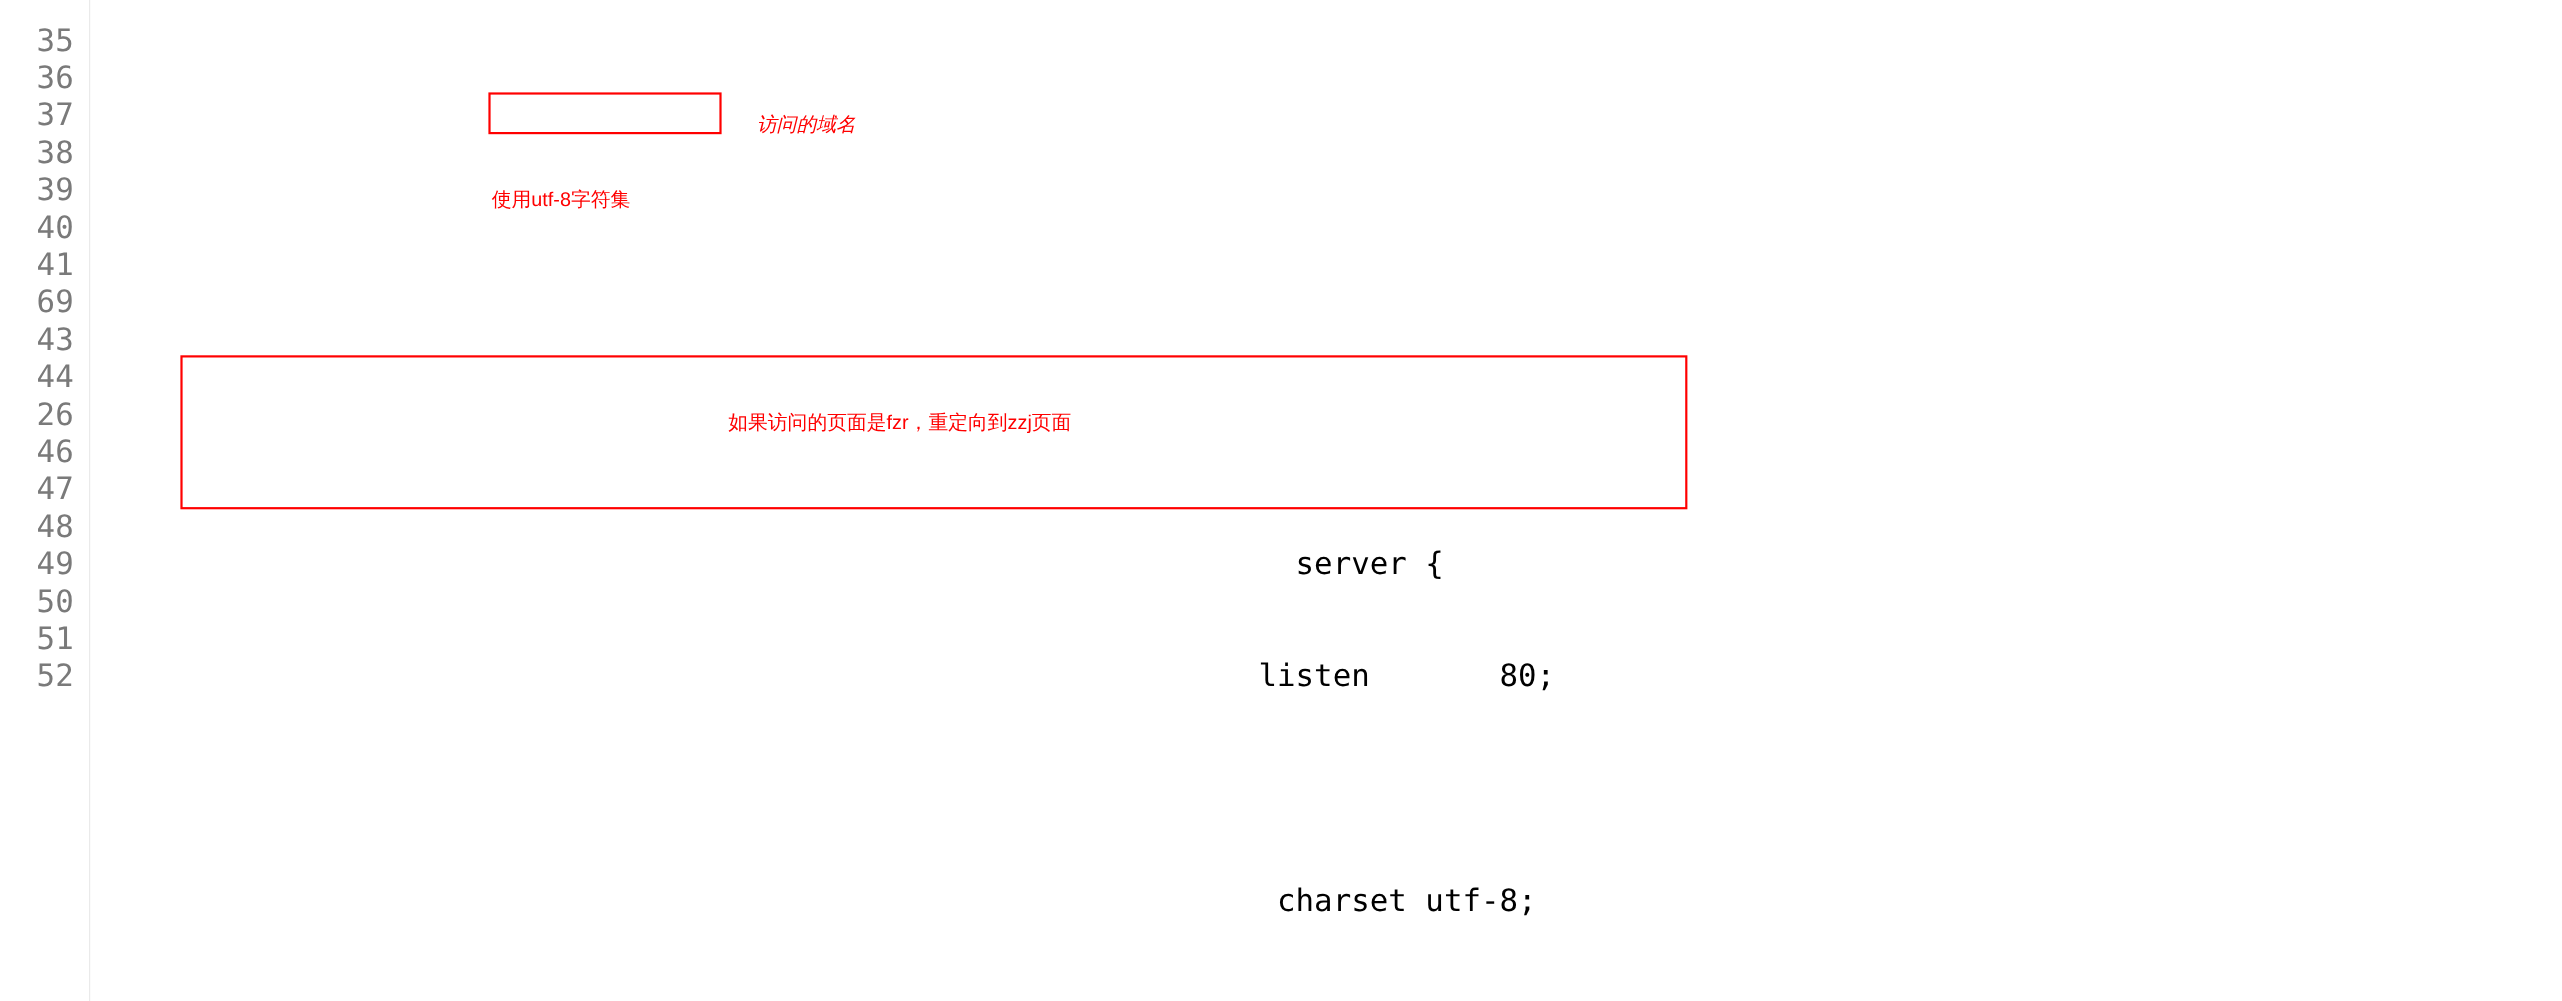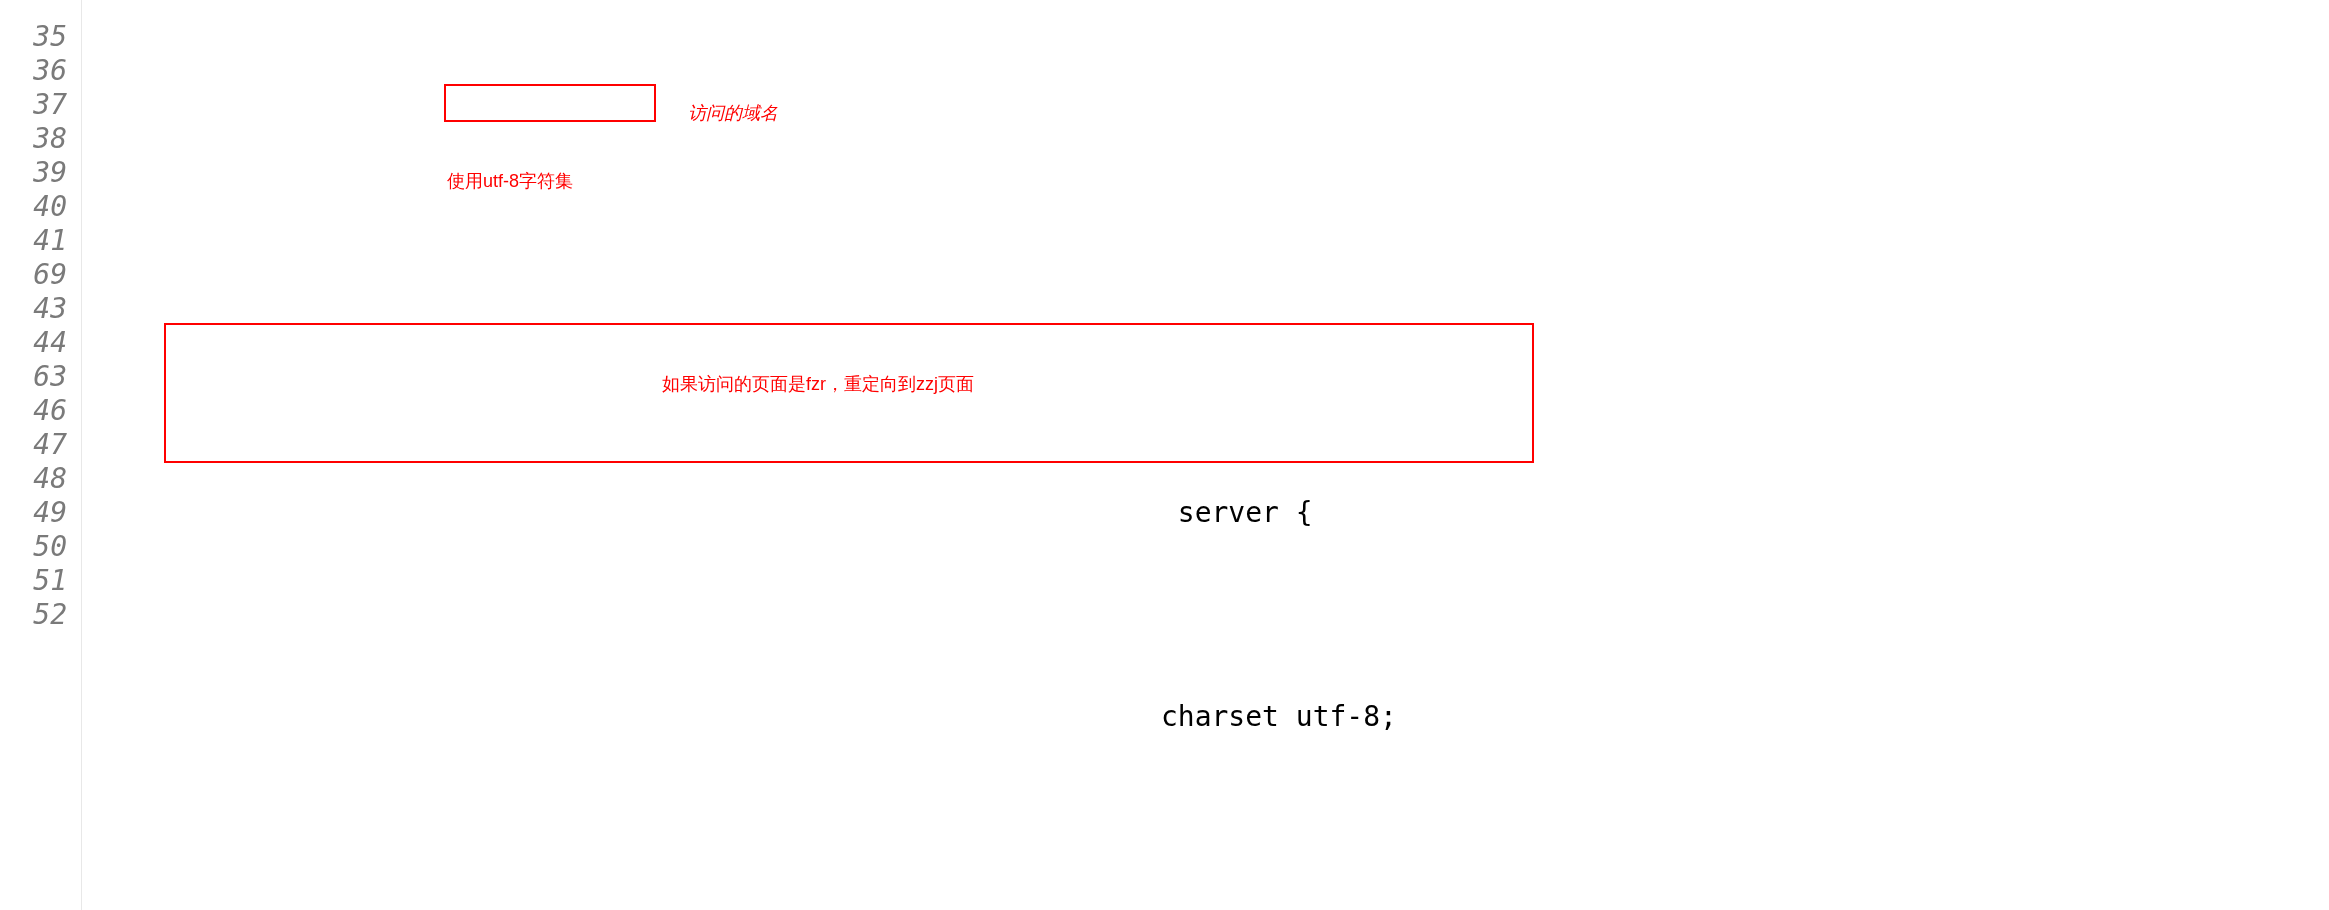--- a/index.html
+++ b/index.html
@@ -20,21 +20,20 @@
     width: 82px;
     background: #ffffff;
     text-align: right;
     padding-right: 14px;
     padding-top: 20px;
     color: #7a7a7a;
     font-size: 28px;
     line-height: 34px;
     user-select: none;
     border-right: 1px solid #e8e8e8;
-    font-style: italic;
   }
   .gutter .ln { height: 34px; }
   .code {
     position: relative;
     padding-top: 20px;
     padding-left: 12px;
     white-space: pre;
     color: #000000;
     flex: 1;
   }
@@ -61,21 +60,21 @@
     <div class="ln">35</div>
     <div class="ln">36</div>
     <div class="ln">37</div>
     <div class="ln">38</div>
     <div class="ln">39</div>
     <div class="ln">40</div>
     <div class="ln">41</div>
     <div class="ln">69</div>
     <div class="ln">43</div>
     <div class="ln">44</div>
-    <div class="ln">63</div>
+    <div class="ln">26</div>
     <div class="ln">46</div>
     <div class="ln">47</div>
     <div class="ln">48</div>
     <div class="ln">49</div>
     <div class="ln">50</div>
     <div class="ln">51</div>
     <div class="ln">52</div>
   </div>
 
   <div class="code">
@@ -85,20 +84,21 @@
 
     
     <div class="hl-box" style="left:82px; top:323px; width:1370px; height:140px;"></div>
 
     
     <div class="annot" style="left:606px; top:96px;font-style:italic;">访问的域名</div>
     <div class="annot" style="left:365px; top:164px;">使用utf-8字符集</div>
     <div class="annot" style="left:580px; top:367px;">如果访问的页面是fzr，重定向到zzj页面</div>
 
     <div class="line">    server {</div>
+    <div class="line">        listen       80;</div>
     <div class="line"></div>
     <div class="line">        charset utf-8;</div>
     
     
     
     
     
     
     
     

